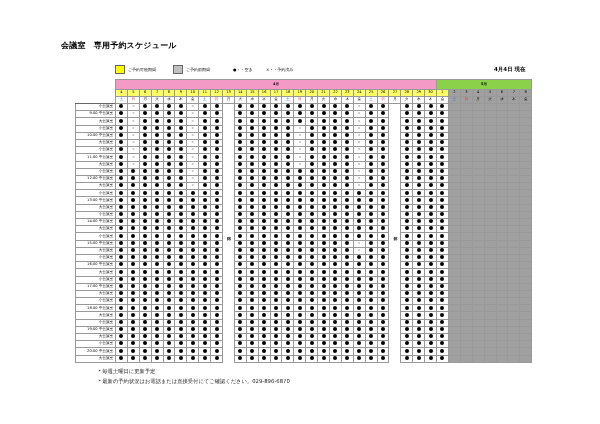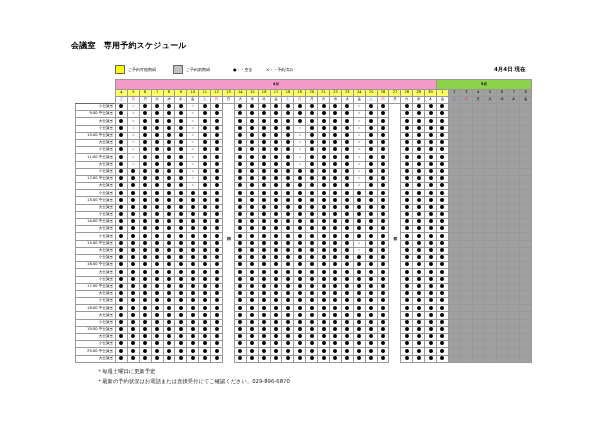--- a/index.html
+++ b/index.html
@@ -1,17 +1,17 @@
 <!DOCTYPE html>
 <html><head>
 <meta charset="utf-8">
 <style>
   html,body{margin:0;padding:0;background:#fff;}
   body{width:600px;height:424px;position:relative;overflow:hidden;font-family:"DejaVu Sans",sans-serif;color:#000;}
-  .title{position:absolute;left:71px;top:40px;font-size:8px;font-weight:bold;letter-spacing:0.2px;}
+  .title{position:absolute;left:61px;top:40px;font-size:8px;font-weight:bold;letter-spacing:0.2px;}
   .legend{position:absolute;top:64px;height:10px;display:flex;align-items:center;font-size:4px;}
   .sw{width:10px;height:9px;border:1px solid #666;box-sizing:border-box;margin-right:3px;}
   .asof{position:absolute;left:494px;top:66px;font-size:5.5px;font-weight:bold;}
   .grid{position:absolute;left:75px;top:79px;border-collapse:collapse;table-layout:fixed;}
   .grid td{padding:0;border:0.5px solid #999;font-size:3.6px;text-align:center;line-height:1;overflow:hidden;white-space:nowrap;}
   .mon-apr{background:#f39ac7;font-size:5px;font-weight:bold;height:9px;}
   .mon-may{background:#8cd14a;font-size:5px;font-weight:bold;height:9px;}
   .date td.d{background:#ffff66;height:6px;}
   .date td.g{background:#a0a0a0;}
   .wd td{height:6px;background:#fff;}

